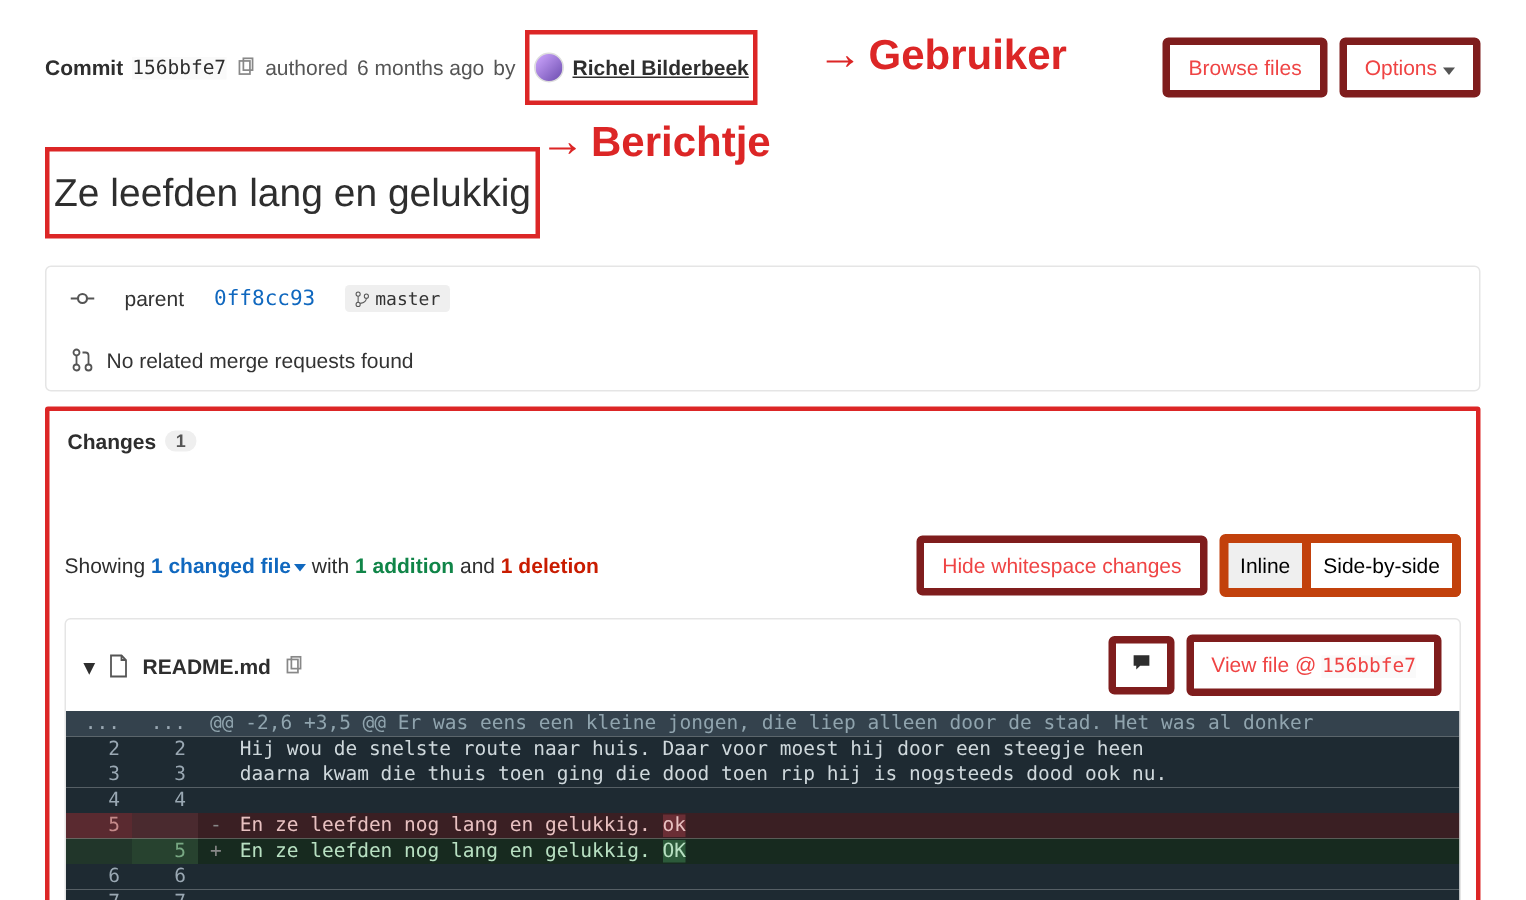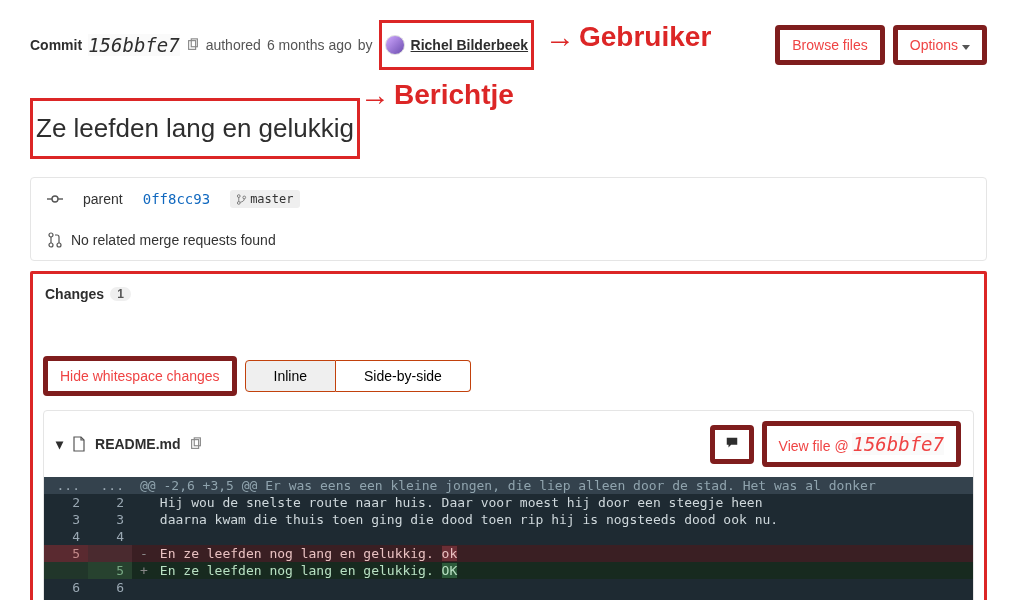--- a/index.html
+++ b/index.html
@@ -1,21 +1,21 @@
 <!DOCTYPE html>
 <html><head>
 <meta charset="utf-8">
 <style>
 * { box-sizing: border-box; margin: 0; padding: 0; }
 body { font-family: -apple-system, BlinkMacSystemFont, "Segoe UI", Helvetica, Arial, sans-serif; font-size: 14px; color: #2e2e2e; background: #fff; width: 1017px; }
 .container { padding: 20px 30px; position: relative; }
 .header-row { display: flex; align-items: center; justify-content: space-between; margin-bottom: 16px; }
 .commit-info { display: flex; align-items: center; gap: 6px; }
 .commit-label { font-weight: bold; }
-.sha { font-family: SFMono-Regular, Menlo, monospace; font-size: 19px; background: #fafafa; font-style: italic; }
+.sha { font-family: SFMono-Regular, Menlo, monospace; font-size: 13px; background: #fafafa; }
 .copy-icon { width: 14px; height: 14px; cursor: pointer; }
 .authored { color: #555; }
 .avatar { width: 20px; height: 20px; border-radius: 50%; background: linear-gradient(135deg,#d0a8ff,#6b4caf); display: inline-block; vertical-align: middle; border: 1px solid #ddd; }
 .author-name { font-weight: 600; color: #2e2e2e; }
 .btn { background: #fff; border: 5px solid #7f1d1d; padding: 7px 12px; border-radius: 4px; font-size: 14px; color: #ef4444; cursor: pointer; }
 .btn-group { display: flex; gap: 8px; }
 .caret-down { display:inline-block; margin-left:4px; width:0;height:0;border-left:4px solid transparent;border-right:4px solid transparent;border-top:5px solid #555; }
 .commit-msg { font-size: 26px; font-weight: 400; margin: 12px 0 18px 0; padding: 2px 4px; }
 .info-box { border: 1px solid #e5e5e5; border-radius: 4px; padding: 12px 16px; margin-bottom: 10px; }
 .parent-row { display:flex; align-items:center; gap:20px; font-size:14px; color:#333; }
@@ -24,21 +24,21 @@
 .mr-row { display:flex; align-items:center; gap:8px; color:#333; margin-top:24px; }
 .changes-wrap { border: 3px solid #dc2626; border-radius:2px; padding:8px 10px 12px; margin-top:10px; position:relative; }
 .changes-tab { font-weight:600; display:flex; align-items:center; gap:6px; padding:4px 2px 12px; }
 .badge-count { background:#efefef; border-radius:10px; padding:0 7px; font-size:12px; color:#555; }
 .anno-big { position:absolute; font-size:32px; font-weight:700; color:#dc2626; pointer-events:none; }
 .summary-row { display:flex; align-items:center; justify-content:space-between; margin:10px 0 14px; font-size:14px; }
 .link-blue { color:#1068bf; font-weight:600; text-decoration:none; }
 .add { color:#108548; font-weight:600; }
 .del { color:#c91c00; font-weight:600; }
 .view-toggle { display:flex; align-items:center; gap:0; }
-.seg { border:1px solid #c2410c; padding:7px 28px; font-size:14px; cursor:pointer; background:#fff; }
+.seg { border:6px solid #c2410c; padding:7px 8px; font-size:14px; cursor:pointer; background:#fff; }
 .seg.left { border-radius:4px 0 0 4px; }
 .seg.right { border-radius:0 4px 4px 0; border-left:none; }
 .seg.active { background:#efefef; }
 .file-box { border:1px solid #e5e5e5; border-radius:4px; margin-top:12px; overflow:hidden; }
 .file-head { display:flex; align-items:center; justify-content:space-between; padding:10px 12px; }
 .file-title { display:flex; align-items:center; gap:8px; font-weight:600; }
 .file-actions { display:flex; align-items:center; gap:8px; }
 .diff-table { width:100%; border-collapse:collapse; font-family:SFMono-Regular,Menlo,monospace; font-size:13px; }
 .diff-table td { padding:1px 8px; vertical-align:top; white-space:pre; }
 .ln { width:44px; text-align:right; color:#9aa8b3; background:#1e2a32; user-select:none; }
@@ -130,20 +130,23 @@
     </div>
   </div>
 
   <div class="changes-wrap">
     <div class="changes-tab">
       <span>Changes</span>
       <span class="badge-count">1</span>
     </div>
 
     <div class="summary-row" style="margin-top:42px;">
+      <div>
+        <span>Showing </span><a href="#" class="link-blue"><span>1 changed file</span><span class="caret-tiny"></span></a><span> with </span><span class="add">1 addition</span><span> and </span><span class="del">1 deletion</span>
+      </div>
       <div class="view-toggle">
         <button class="btn" style="margin-right:8px;">Hide whitespace changes</button>
         <button class="seg left active">Inline</button>
         <button class="seg right">Side-by-side</button>
       </div>
     </div>
 
     <div class="file-box">
       <div class="file-head">
         <div class="file-title">

